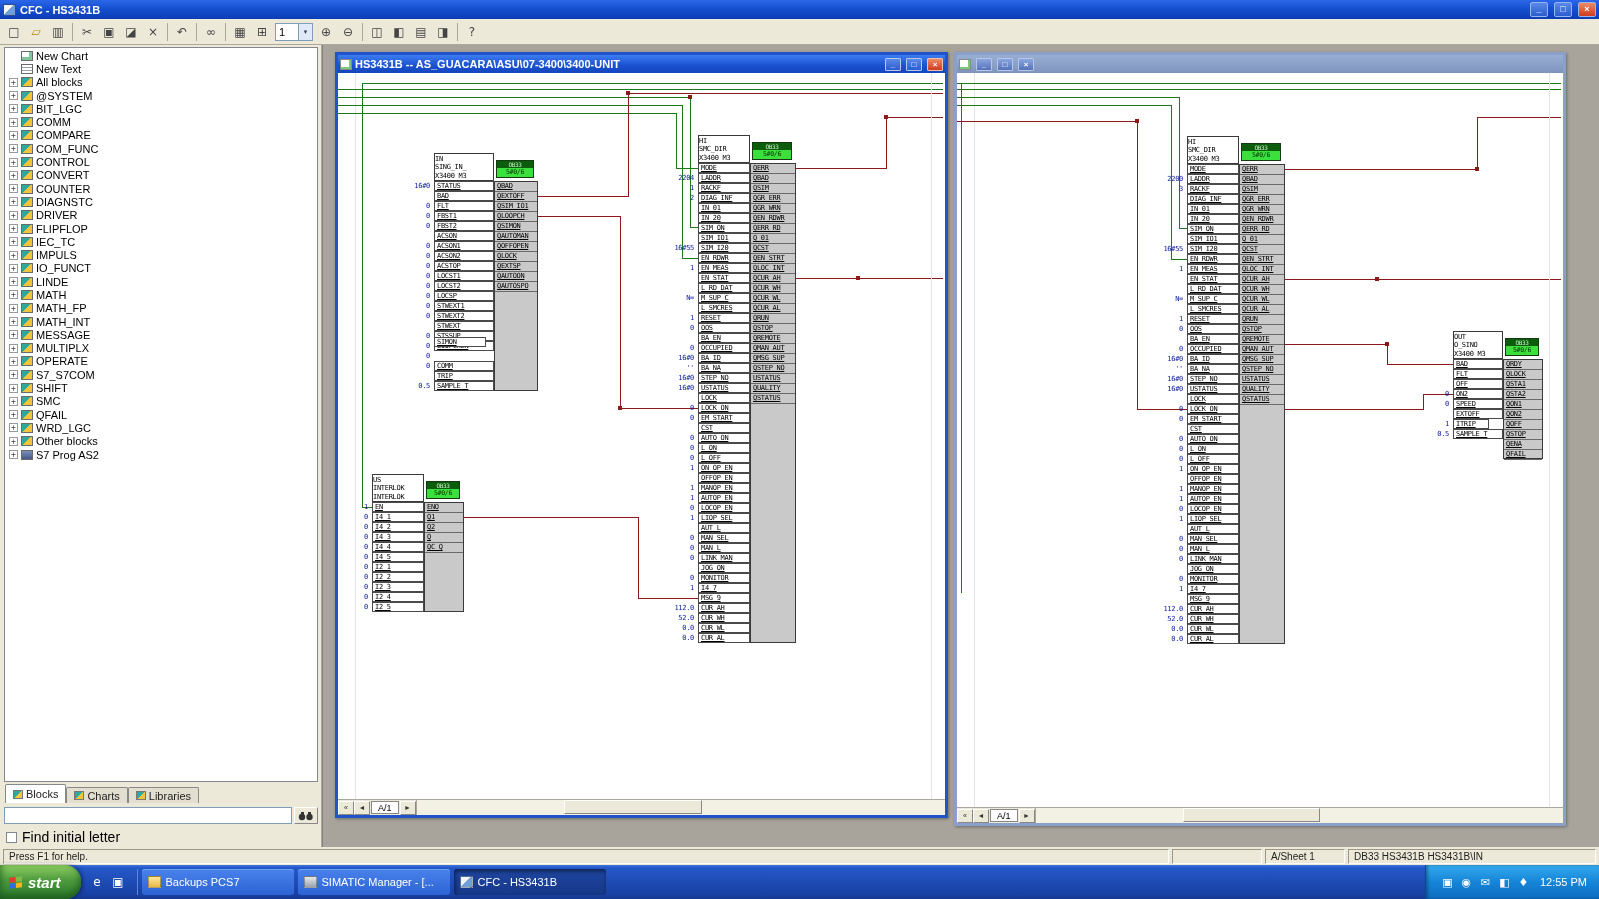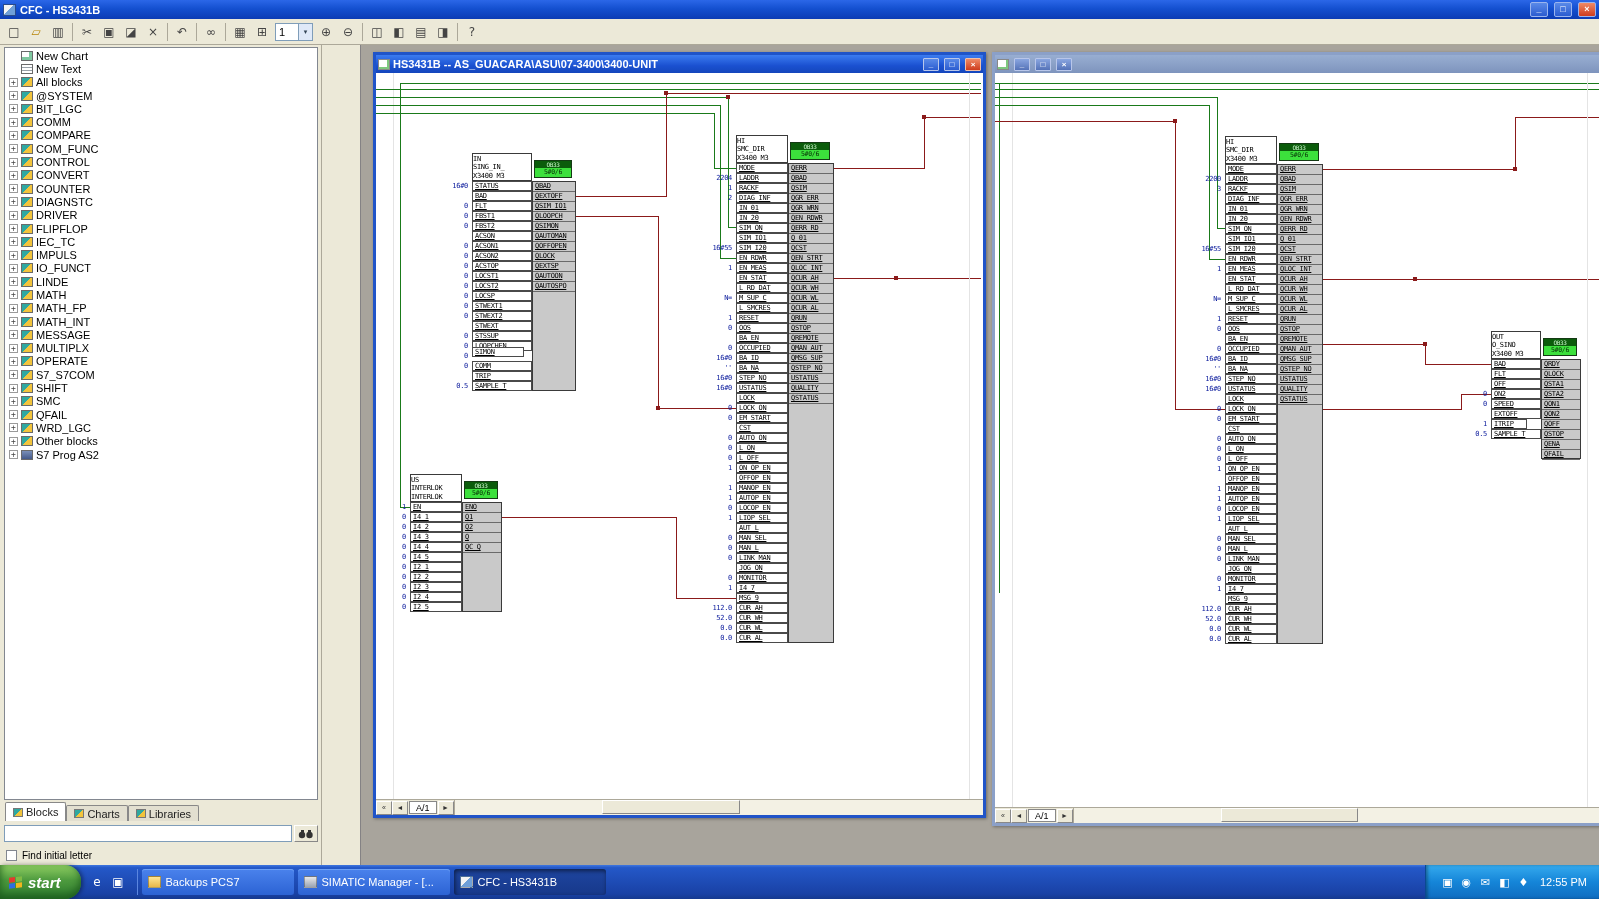--- a/index.html
+++ b/index.html
@@ -22,41 +22,41 @@
   .menu-item{padding:1px 7px;color:#111;}
   .toolbar{height:26px;display:flex;align-items:center;padding:1px 3px;background:#ece9d8;border-bottom:1px solid #aca899;}
   .tbtn{width:22px;height:20px;border:none;background:transparent;font-size:12px;color:#444;
     display:flex;align-items:center;justify-content:center;font-family:"DejaVu Sans",sans-serif;}
   .tsep{width:1px;height:18px;background:#aca899;margin:0 3px;}
   .zoombox{width:38px;height:18px;background:#fff;border:1px solid #7f9db9;display:flex;align-items:center;font-size:11px;margin:0 2px;}
   .zval{flex:1;padding-left:3px;}
   .zarrow{width:14px;height:16px;background:#dfe9f8;border-left:1px solid #7f9db9;font-size:7px;text-align:center;line-height:16px;color:#345;}
 
   
-  .main{flex:1;display:flex;min-height:0;gap:38px;}
+  .main{flex:1;display:flex;min-height:0;}
   .sidebar{width:322px;background:#ece9d8;padding:2px 3px 3px 4px;display:flex;flex-direction:column;border-right:1px solid #aca899;}
   .tree-box{background:#fff;border:1px solid #828790;flex:1;overflow:hidden;padding:1px 0;}
   .tree-row{display:flex;align-items:center;height:13.3px;font-size:11px;gap:3px;padding-left:4px;white-space:nowrap;}
   .exp{width:9px;height:9px;border:1px solid #9a9a9a;background:#fff;font:8px/7px "DejaVu Sans Mono",monospace;text-align:center;color:#444;flex:0 0 9px;}
   .exp.hidden{visibility:hidden;}
   .ti{width:12px;height:10px;border:1px solid #6a6a6a;flex:0 0 12px;}
   .ti.chart{background:#fff;box-shadow:inset -3px -3px 0 #7ec8a0;}
   .ti.text{background:repeating-linear-gradient(#fff 0 2px,#98a0a8 2px 3px);}
   .ti.cat{background:linear-gradient(135deg,#2fa8a0 0 45%,#f2c43c 45% 100%);}
   .ti.s7{background:linear-gradient(#7a8fb8,#44598a);}
   .tabs{height:19px;display:flex;align-items:flex-end;padding-left:1px;margin-top:2px;}
   .tab{height:16px;display:flex;align-items:center;gap:3px;font-size:11px;padding:0 7px;background:#e2dfd0;
     border:1px solid #888;border-bottom:none;border-radius:2px 2px 0 0;color:#222;}
   .tab.active{background:#fff;height:19px;}
   .tabicon{width:10px;height:9px;border:1px solid #777;background:linear-gradient(135deg,#2fa8a0 0 50%,#f2c43c 50% 100%);}
   .searchrow{display:flex;gap:2px;margin-top:4px;}
   .searchrow input{flex:1;height:17px;border:1px solid #7f9db9;font-size:11px;padding:0 3px;font-family:"Liberation Sans",sans-serif;}
   .findbtn{width:24px;height:17px;background:#ece9d8;border:1px solid;border-color:#fff #888 #888 #fff;
     display:flex;align-items:center;justify-content:center;}
-  .findrow{display:flex;align-items:center;gap:5px;font-size:10px;margin-top:6px;padding-left:2px;height:14px;}
+  .findrow{display:flex;align-items:center;gap:5px;font-size:14px;margin-top:6px;padding-left:2px;height:14px;}
   .cbx{width:11px;height:11px;border:1px solid #828790;background:#fff;}
 
   
   .mdi{flex:1;position:relative;background:#a8a49c;overflow:hidden;border-left:1px solid #848284;}
   .child{position:absolute;display:flex;flex-direction:column;border:3px solid #8ba0c8;box-shadow:1px 1px 3px rgba(0,0,0,.35);}
   .child.active{border-color:#2054c8;}
   .ctitle{height:18px;display:flex;align-items:center;gap:3px;padding:0 2px;color:#fff;font-size:11px;font-weight:bold;
     background:linear-gradient(180deg,#98aed2,#7e94bd);white-space:nowrap;overflow:hidden;}
   .child.active .ctitle{background:linear-gradient(180deg,#3c7cf0 0%,#1a50d0 60%,#1446bc 100%);}
   .cicon{width:12px;height:11px;background:#fff;box-shadow:inset 0 0 0 1px #888,inset -3px -3px 0 #7ec87e;flex:0 0 12px;}
@@ -436,21 +436,21 @@
                 <div class="pin-val" style="top: 149px; width: 24px; height: 10px;">0</div>
                 <div class="pin in" style="left: 26px; top: 148px; width: 60px; height: 10px;">STWEXT1</div>
                 <div class="pin-val" style="top: 159px; width: 24px; height: 10px;">0</div>
                 <div class="pin in" style="left: 26px; top: 158px; width: 60px; height: 10px;">STWEXT2</div>
                 <div class="pin in" style="left: 26px; top: 168px; width: 60px; height: 10px;">STWEXT</div>
                 <div class="pin-val" style="top: 179px; width: 24px; height: 10px;">0</div>
                 <div class="pin in" style="left: 26px; top: 178px; width: 60px; height: 10px;">STSSUP</div>
                 <div class="pin-val" style="top: 189px; width: 24px; height: 10px;">0</div>
                 <div class="pin in" style="left: 26px; top: 188px; width: 60px; height: 10px;">LOOPCHEN</div>
                 <div class="pin-val" style="top: 199px; width: 24px; height: 10px;">0</div>
-                <div class="pin in" style="left: 26px; top: 194px; width: 52px; height: 10px;">SIMON</div>
+                <div class="pin in" style="left: 26px; top: 184px; width: 52px; height: 10px;">SIMON</div>
                 <div class="pin-val" style="top: 209px; width: 24px; height: 10px;">0</div>
                 <div class="pin in" style="left: 26px; top: 208px; width: 60px; height: 10px;">COMM</div>
                 <div class="pin in" style="left: 26px; top: 218px; width: 60px; height: 10px;">TRIP</div>
                 <div class="pin-val" style="top: 229px; width: 24px; height: 10px;">0.5</div>
                 <div class="pin in" style="left: 26px; top: 228px; width: 60px; height: 10px;">SAMPLE_T</div>
               </div>
               <div class="cfc-block" style="left: 330px; top: 62px; width: 128px; height: 508px;">
                 <div class="blk-hdr" style="left: 30px; width: 52px;">
                   <div>HI</div>
                   <div>SMC_DIR</div>
@@ -805,20 +805,26 @@
             <span class="hscroll">
                 <span class="hthumb"></span>
               </span>
           </div>
         </div>
       </div>
 
     </div>
   </div>
 
+  <div class="statusbar">
+    <span class="scell help">Press F1 for help.</span>
+    <span class="scell p2"></span>
+    <span class="scell sheet">A/Sheet 1</span>
+    <span class="scell sel">DB33  HS3431B  HS3431B\IN</span>
+  </div>
 
   <div class="taskbar">
     <span class="start">
       <span class="flag">
         <span style="background:#e23a2e"></span>
           <span style="background:#7fbb45"></span>
         <span style="background:#2f6de0"></span>
           <span style="background:#f0b61e"></span>
       </span>
       <span>start</span>

